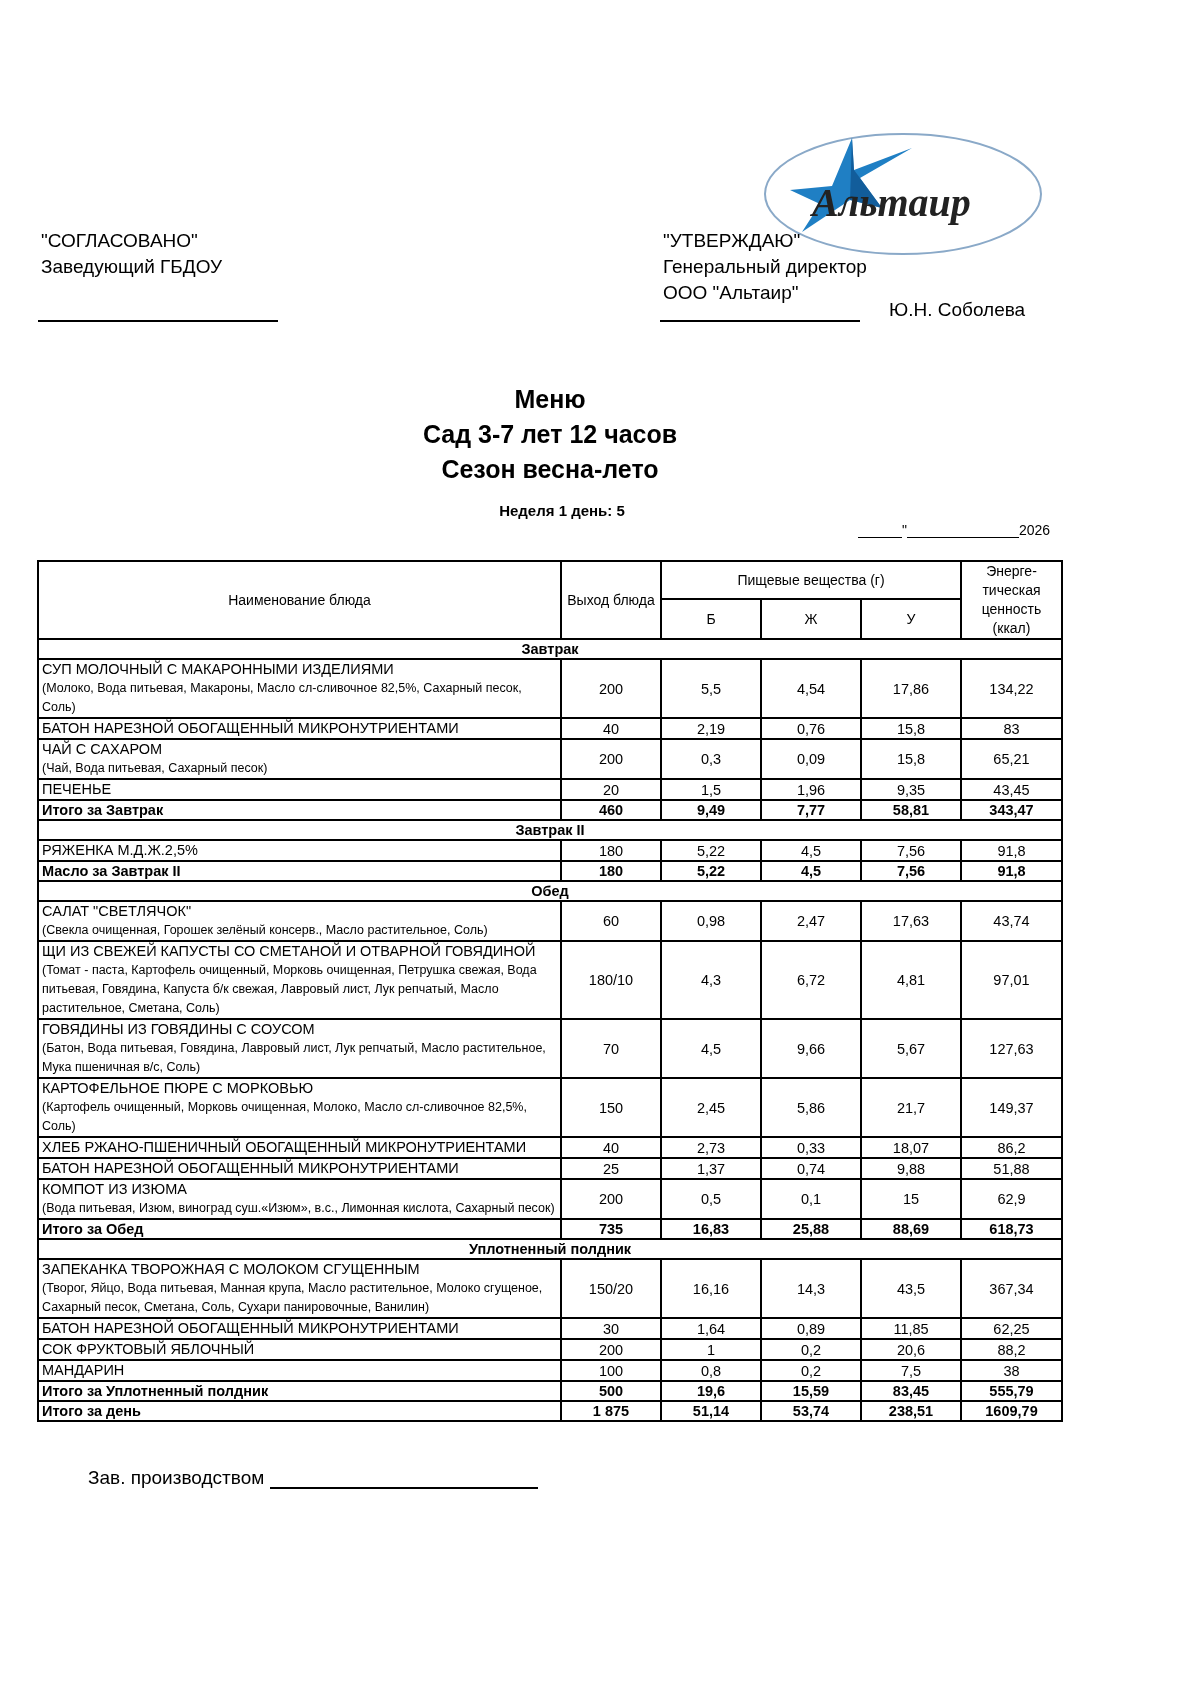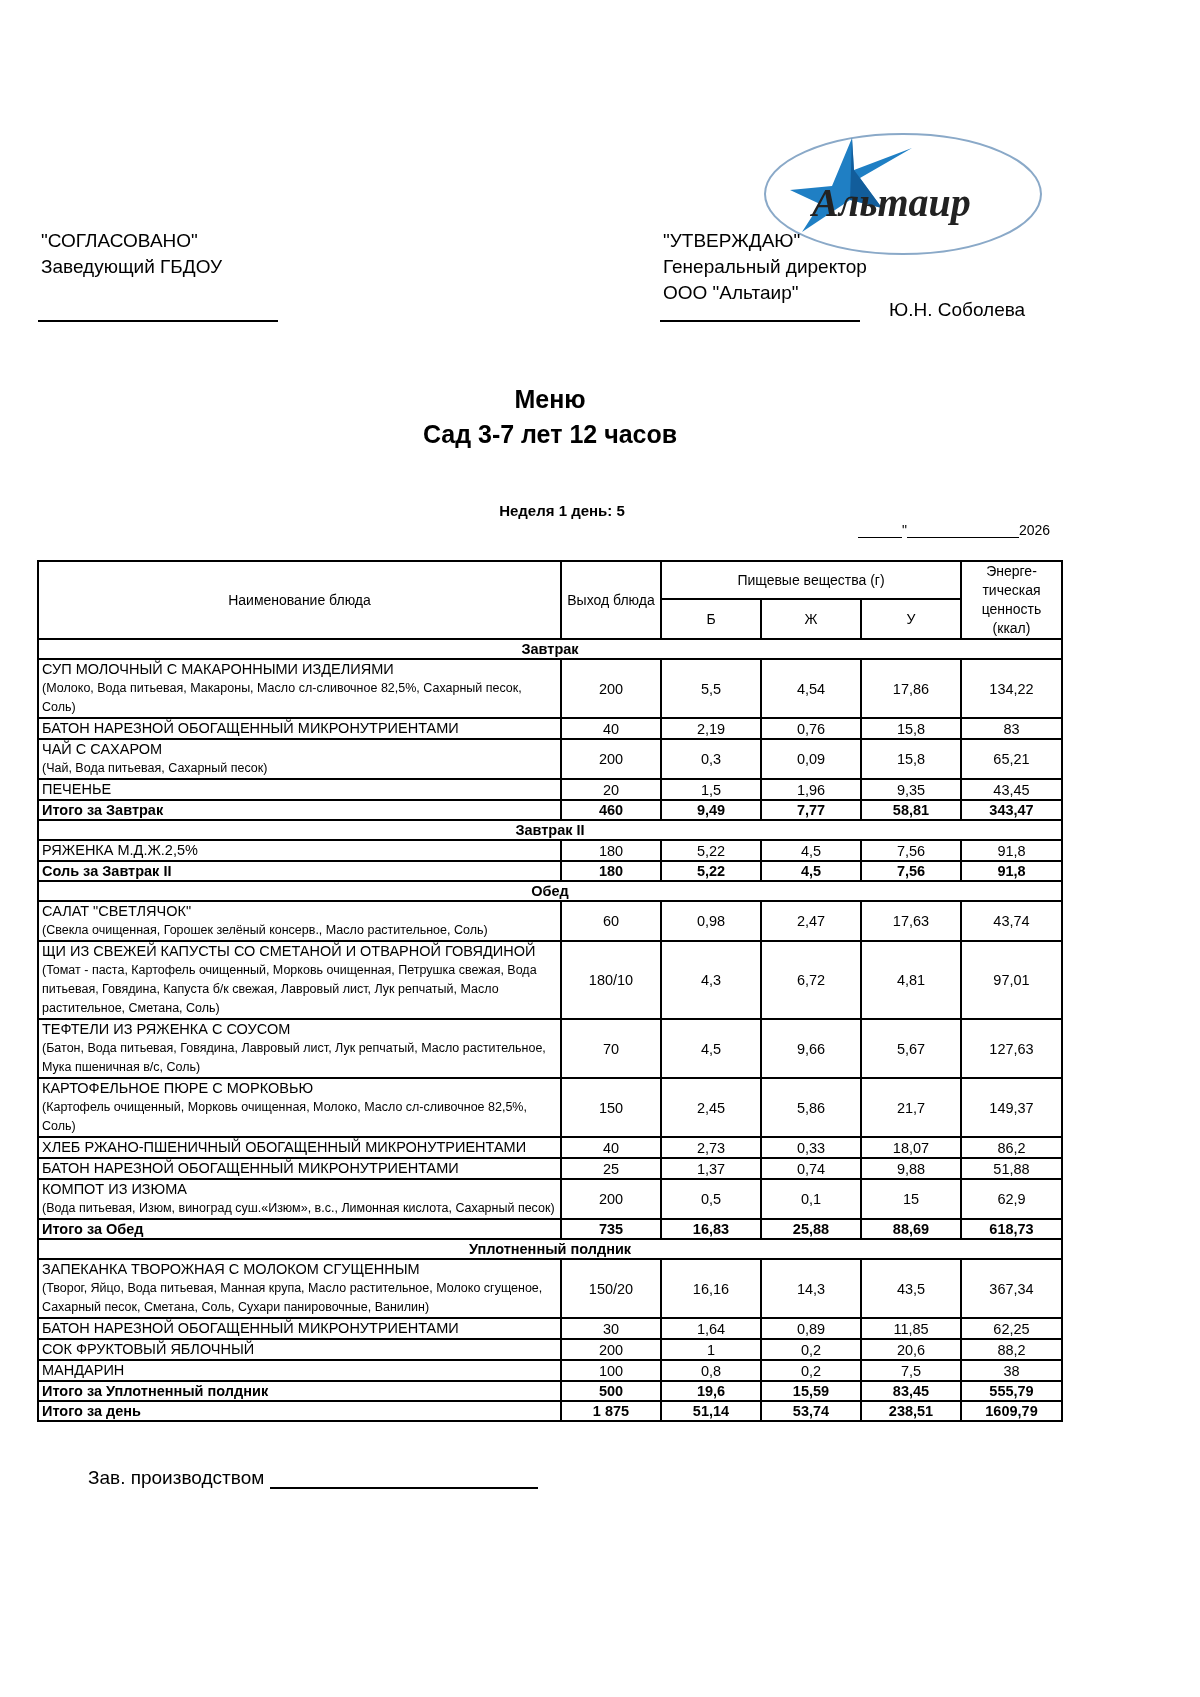--- a/index.html
+++ b/index.html
@@ -50,20 +50,21 @@
   <div>"УТВЕРЖДАЮ"</div>
   <div>Генеральный директор</div>
   <div>ООО "Альтаир"</div>
 </div>
 <div class="abs sig-line-right"></div>
 <div class="abs director-name">Ю.Н. Соболева</div>
 
 <div class="abs titles">
   <div>Меню</div>
   <div>Сад 3-7 лет 12 часов</div>
+  <div>Сезон весна-лето</div>
 </div>
 <div class="abs week">Неделя 1  день: 5</div>
 <div class="abs date-line"><span class="u" style="width:44px"></span><span>"</span><span class="u" style="width:112px"></span><span>2026</span></div>
 
 <table class="menu">
   <colgroup>
     <col style="width:523px">
       <col style="width:100px">
       <col style="width:100px">
       <col style="width:100px">
@@ -144,21 +145,21 @@
         <td class="name">
           <span class="dish">РЯЖЕНКА М.Д.Ж.2,5%</span>
         </td>
         <td class="num">180</td>
         <td class="num">5,22</td>
         <td class="num">4,5</td>
         <td class="num">7,56</td>
         <td class="num">91,8</td>
       </tr>
       <tr class="total">
-        <td>Соль за Завтрак II</td>
+        <td>Масло за Завтрак II</td>
         <td class="num">180</td>
         <td class="num">5,22</td>
         <td class="num">4,5</td>
         <td class="num">7,56</td>
         <td class="num">91,8</td>
       </tr>
       <tr class="section">
         <td colspan="6">Обед</td>
       </tr>
       <tr class="dish-row">
@@ -178,21 +179,21 @@
           <span class="ingr">(Томат - паста, Картофель очищенный, Морковь очищенная, Петрушка свежая, Вода питьевая, Говядина, Капуста б/к свежая, Лавровый лист, Лук репчатый, Масло растительное, Сметана, Соль)</span>
         </td>
         <td class="num">180/10</td>
         <td class="num">4,3</td>
         <td class="num">6,72</td>
         <td class="num">4,81</td>
         <td class="num">97,01</td>
       </tr>
       <tr class="dish-row">
         <td class="name">
-          <span class="dish">ТЕФТЕЛИ ИЗ РЯЖЕНКА С СОУСОМ</span>
+          <span class="dish">ГОВЯДИНЫ ИЗ ГОВЯДИНЫ С СОУСОМ</span>
           <span class="ingr">(Батон, Вода питьевая, Говядина, Лавровый лист, Лук репчатый, Масло растительное, Мука пшеничная в/с, Соль)</span>
         </td>
         <td class="num">70</td>
         <td class="num">4,5</td>
         <td class="num">9,66</td>
         <td class="num">5,67</td>
         <td class="num">127,63</td>
       </tr>
       <tr class="dish-row">
         <td class="name">

